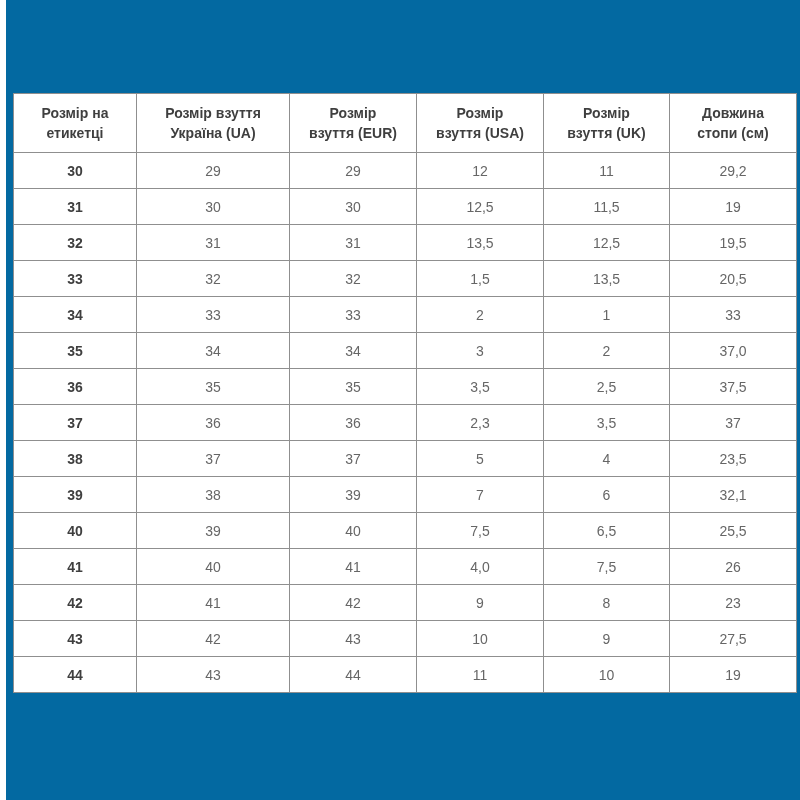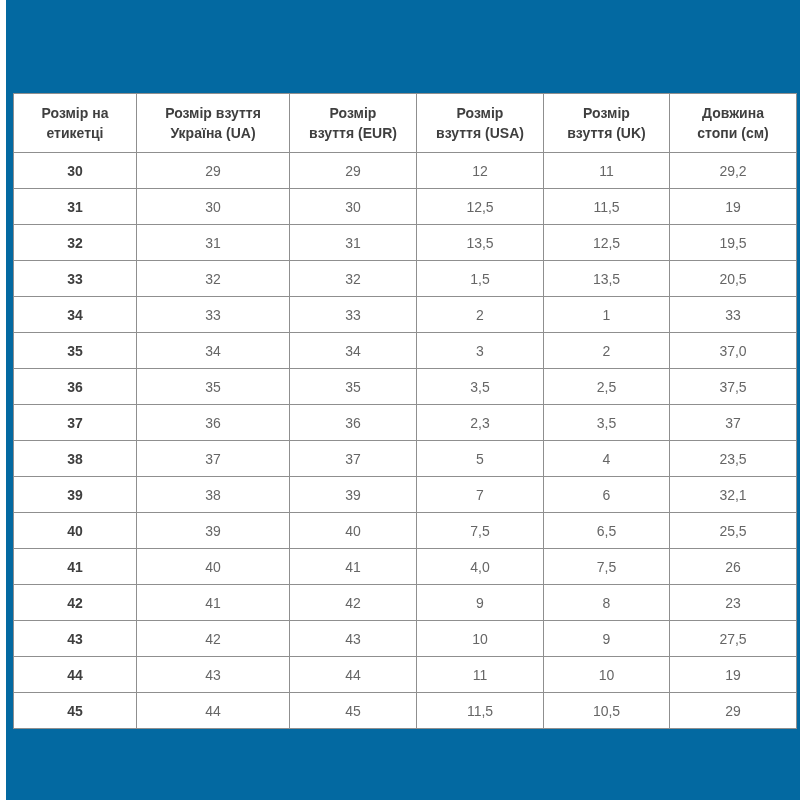--- a/index.html
+++ b/index.html
@@ -195,23 +195,15 @@
           <td>27,5</td>
         </tr>
         <tr>
           <td class="first-col">44</td>
           <td>43</td>
           <td>44</td>
           <td>11</td>
           <td>10</td>
           <td>19</td>
         </tr>
-        <tr>
-          <td class="first-col">45</td>
-          <td>44</td>
-          <td>45</td>
-          <td>11,5</td>
-          <td>10,5</td>
-          <td>29</td>
-        </tr>
       </tbody>
   </table>
 </div>
 
 </body></html>

